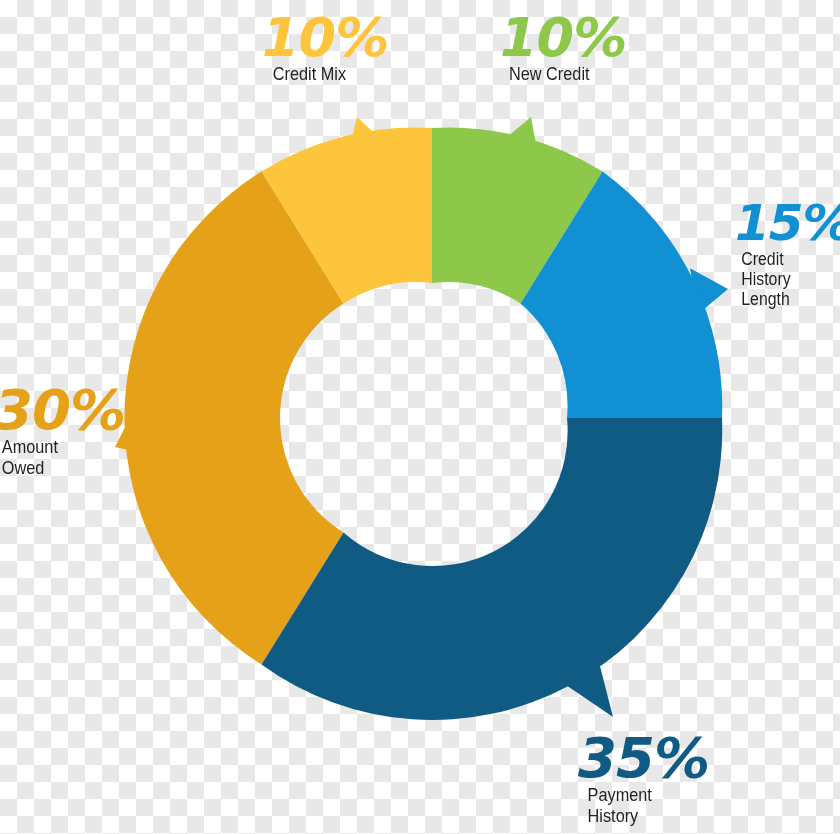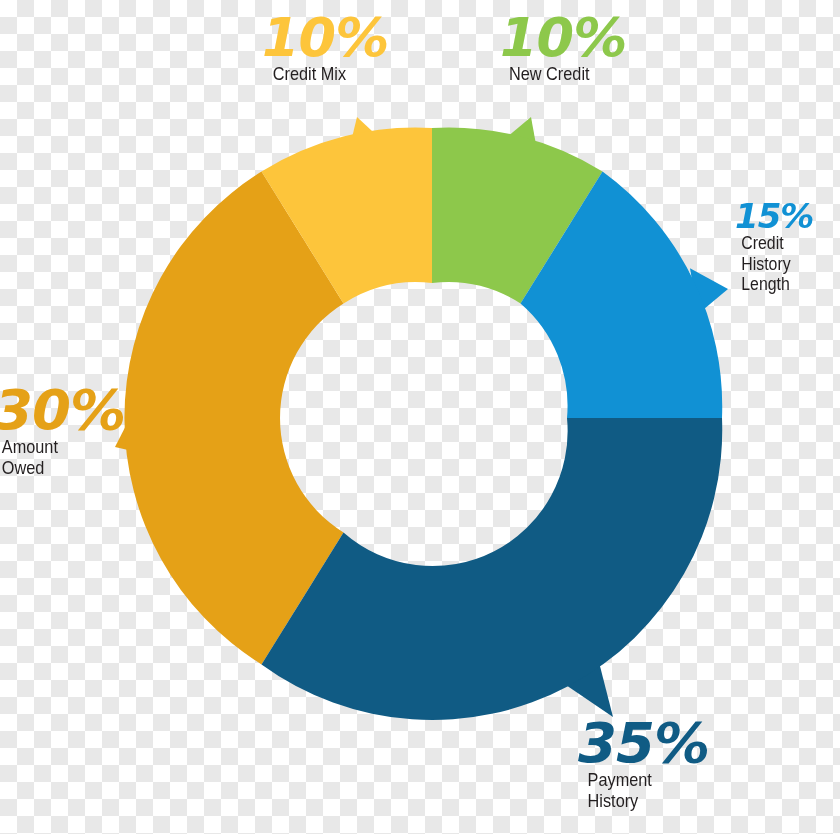--- a/index.html
+++ b/index.html
@@ -60,22 +60,22 @@
 
   
   #callout-credit-mix   { left: 262px; top: 12px;  width: 180px; }
   #callout-new-credit   { left: 500px; top: 12px;  width: 150px; }
   #callout-credit-hist  { left: 735px; top: 200px; width: 105px; }
   #callout-amount-owed  { left: -6px;  top: 383px; width: 130px; }
   #callout-payment-hist { left: 578px; top: 716px; width: 160px; }
 
   #callout-credit-hist .cap  { font-size: 18px; }
   #callout-amount-owed .pct  { font-size: 56px; }
-  #callout-payment-hist .pct { font-size: 56px; }
-  #callout-credit-hist .pct  { font-size: 34px; }
+  #callout-payment-hist .pct { font-size: 56px; margin-top: 15px; }
+  #callout-credit-hist .pct  { font-size: 50px; }
 </style>
 </head>
 <body>
 
 <div id="canvas">
 
   <svg id="chart-svg" width="840" height="834" viewBox="0 0 840 834">
 
     <g>
       <path fill="#E5A117" d="M 148.6 381.3 L 115.0 447.0 L 148.6 454.7 Z"></path>

